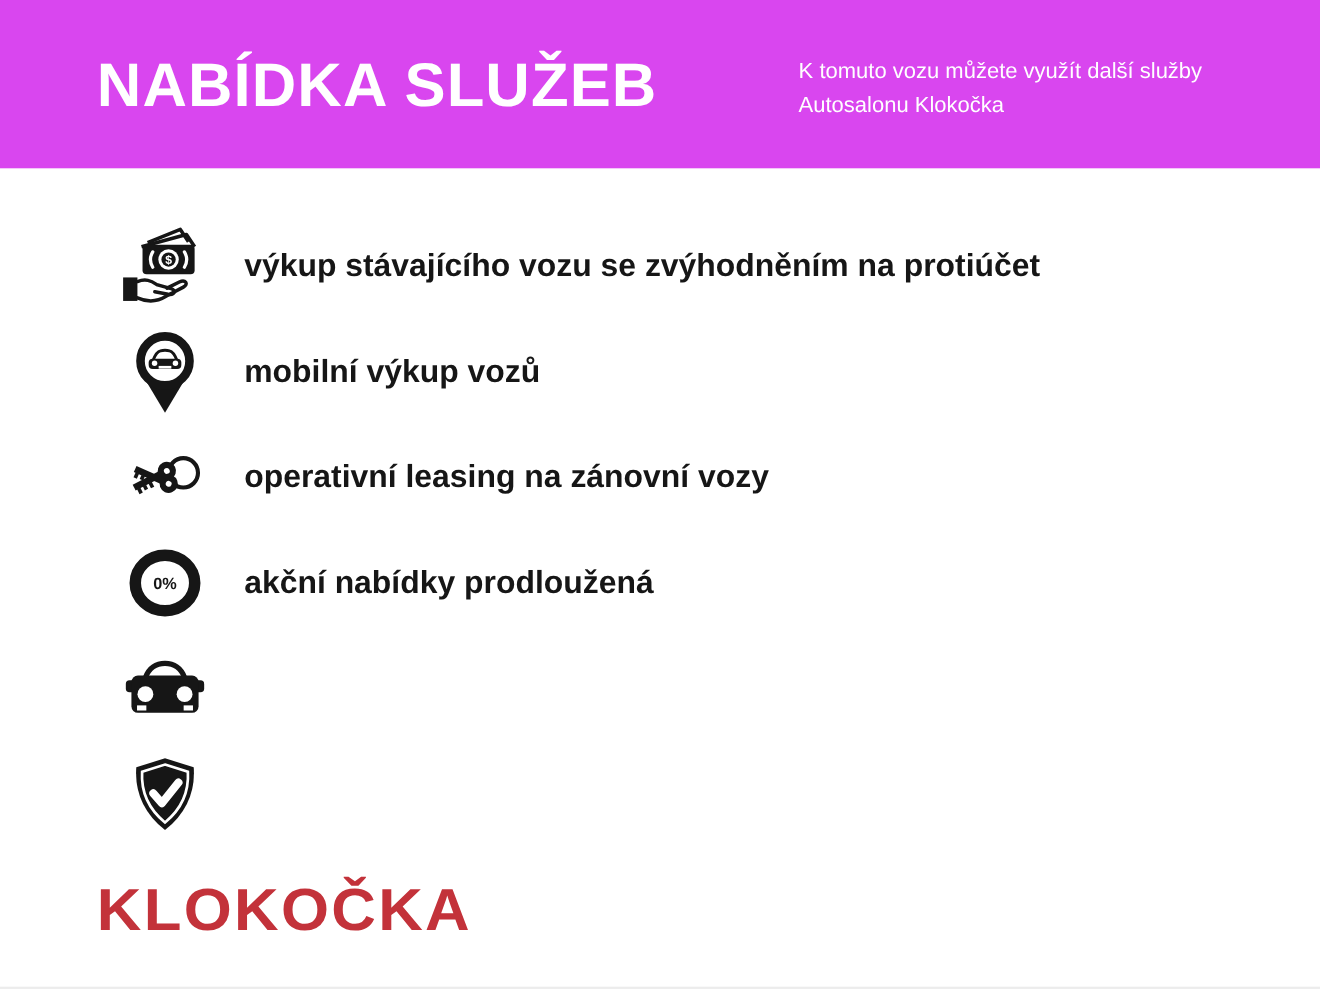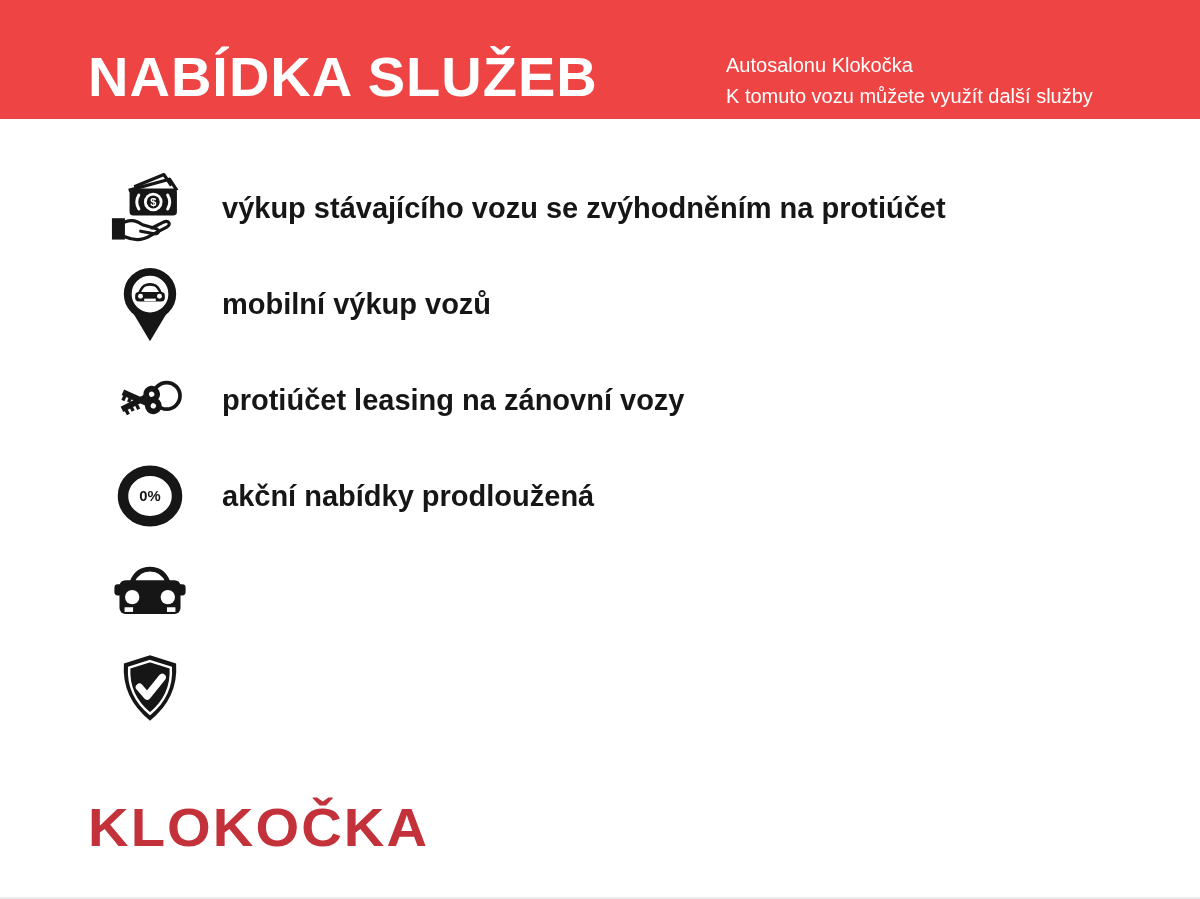--- a/index.html
+++ b/index.html
@@ -11,22 +11,22 @@
     font-family: "Liberation Sans", sans-serif;
     overflow: hidden;
     border-bottom: 2px solid #ececec;
     box-sizing: border-box;
   }
 
   
   .banner {
     position: relative;
     width: 100%;
-    height: 119px;
-    background: #ef4444;
+    height: 153px;
+    background: #d946ef;
   }
   .banner-title {
     position: absolute;
     left: 88px;
     top: 44px;
     margin: 0;
     color: #ffffff;
     font-size: 56px;
     font-weight: bold;
     letter-spacing: 1px;
@@ -87,22 +87,22 @@
   }
 </style>
 </head>
 <body>
 
 <div class="page">
 
   <header class="banner">
     <h1 class="banner-title">NABÍDKA SLUŽEB</h1>
     <div class="banner-note">
+      <div>K tomuto vozu můžete využít další služby</div>
       <div>Autosalonu Klokočka</div>
-      <div>K tomuto vozu můžete využít další služby</div>
     </div>
   </header>
 
   <ul class="services">
 
     <li class="service">
       <span class="icon-cell">
         <svg width="78" height="80" viewBox="0 0 84 84" aria-hidden="true">
           <path d="M25,19 L57,6 L65,18" fill="none" stroke="#161616" stroke-width="3.5" stroke-linejoin="round"></path>
           <path d="M19,23 L63,11 L71,23" fill="none" stroke="#161616" stroke-width="3.5" stroke-linejoin="round"></path>
@@ -150,21 +150,21 @@
           <g transform="translate(52,46) rotate(24)">
             <circle cx="0" cy="0" r="10" fill="#161616"></circle>
             <circle cx="0" cy="0" r="3.2" fill="#ffffff"></circle>
             <rect x="-40" y="-3.6" width="35" height="7.2" fill="#161616"></rect>
             <rect x="-38" y="3" width="4" height="6" fill="#161616"></rect>
             <rect x="-31" y="3" width="4" height="5" fill="#161616"></rect>
             <rect x="-24" y="3" width="4" height="6" fill="#161616"></rect>
           </g>
         </svg>
       </span>
-      <span class="service-label">protiúčet leasing na zánovní vozy</span>
+      <span class="service-label">operativní leasing na zánovní vozy</span>
     </li>
 
     <li class="service">
       <span class="icon-cell">
         <svg width="70" height="68" viewBox="0 0 80 78" aria-hidden="true">
           <ellipse cx="40" cy="39" rx="31" ry="29" fill="none" stroke="#161616" stroke-width="12"></ellipse>
           <text x="40" y="45" text-anchor="middle" font-size="17" font-weight="bold" fill="#161616" font-family="Liberation Sans, sans-serif">0%</text>
         </svg>
       </span>
       <span class="service-label">akční nabídky prodloužená</span>

